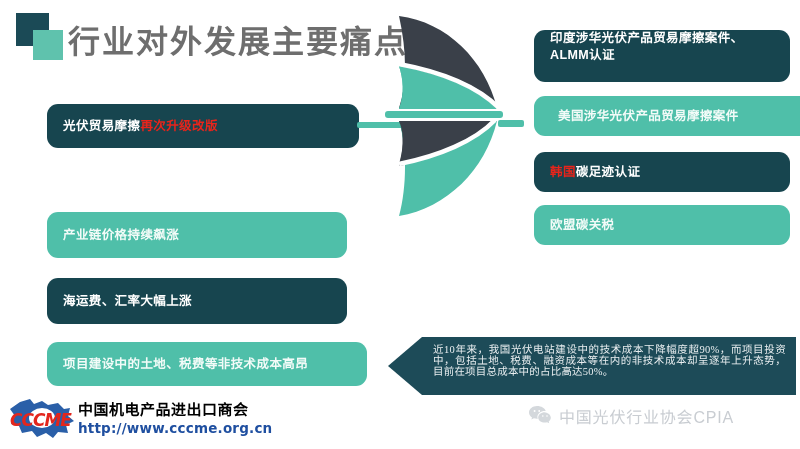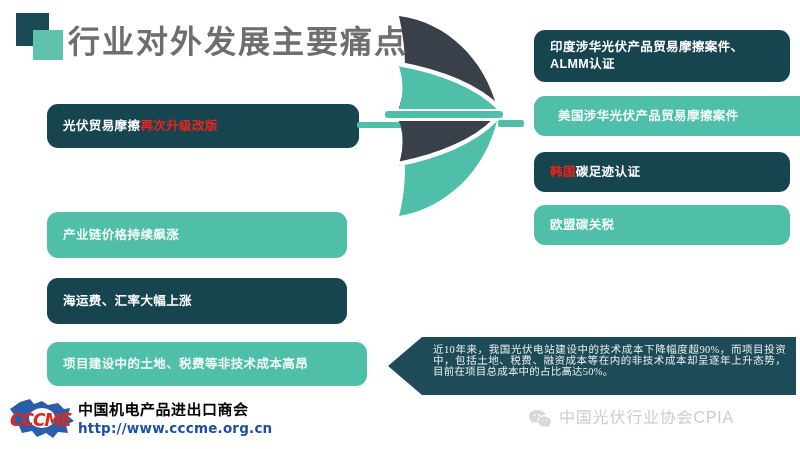--- a/index.html
+++ b/index.html
@@ -66,21 +66,21 @@
     color: #e8241b;
   }
 
   
   #card-l1 { left: 47px;  top: 104px; width: 312px; height: 44px; }
   #card-l2 { left: 47px;  top: 212px; width: 300px; height: 46px; }
   #card-l3 { left: 47px;  top: 278px; width: 300px; height: 46px; }
   #card-l4 { left: 47px;  top: 342px; width: 320px; height: 44px; }
 
   
-  #card-r1 { left: 534px; top: 30px;  width: 256px; height: 52px; align-items: flex-start; padding-top: 9px; }
+  #card-r1 { left: 534px; top: 30px;  width: 256px; height: 52px; align-items: flex-start; padding-top: 0; }
   #card-r2 { left: 534px; top: 96px;  width: 289px; height: 40px; padding-left: 24px; }
   #card-r3 { left: 534px; top: 152px; width: 256px; height: 40px; }
   #card-r4 { left: 534px; top: 205px; width: 256px; height: 40px; }
 
   
   .conn {
     position: absolute;
     background: #4fbfa9;
     border-radius: 2px;
   }
@@ -167,21 +167,21 @@
     white-space: nowrap;
     font-family: "DejaVu Sans", sans-serif;
   }
 
   
   #cpia-mark {
     position: absolute;
     left: 528px;
     top: 404px;
     display: flex;
-    align-items: flex-end;
+    align-items: flex-start;
     gap: 7px;
   }
   #cpia-mark .label {
     font-size: 16px;
     color: #c9cdd2;
     letter-spacing: .8px;
     white-space: nowrap;
   }
 </style>
 </head>

